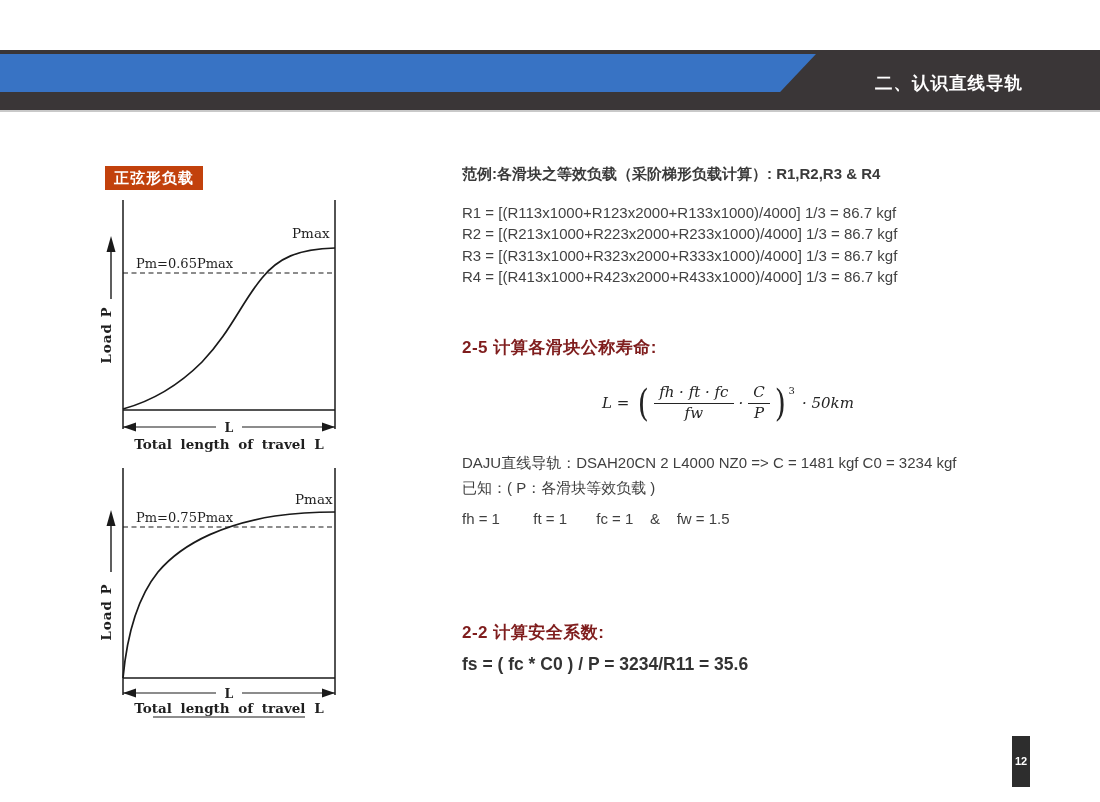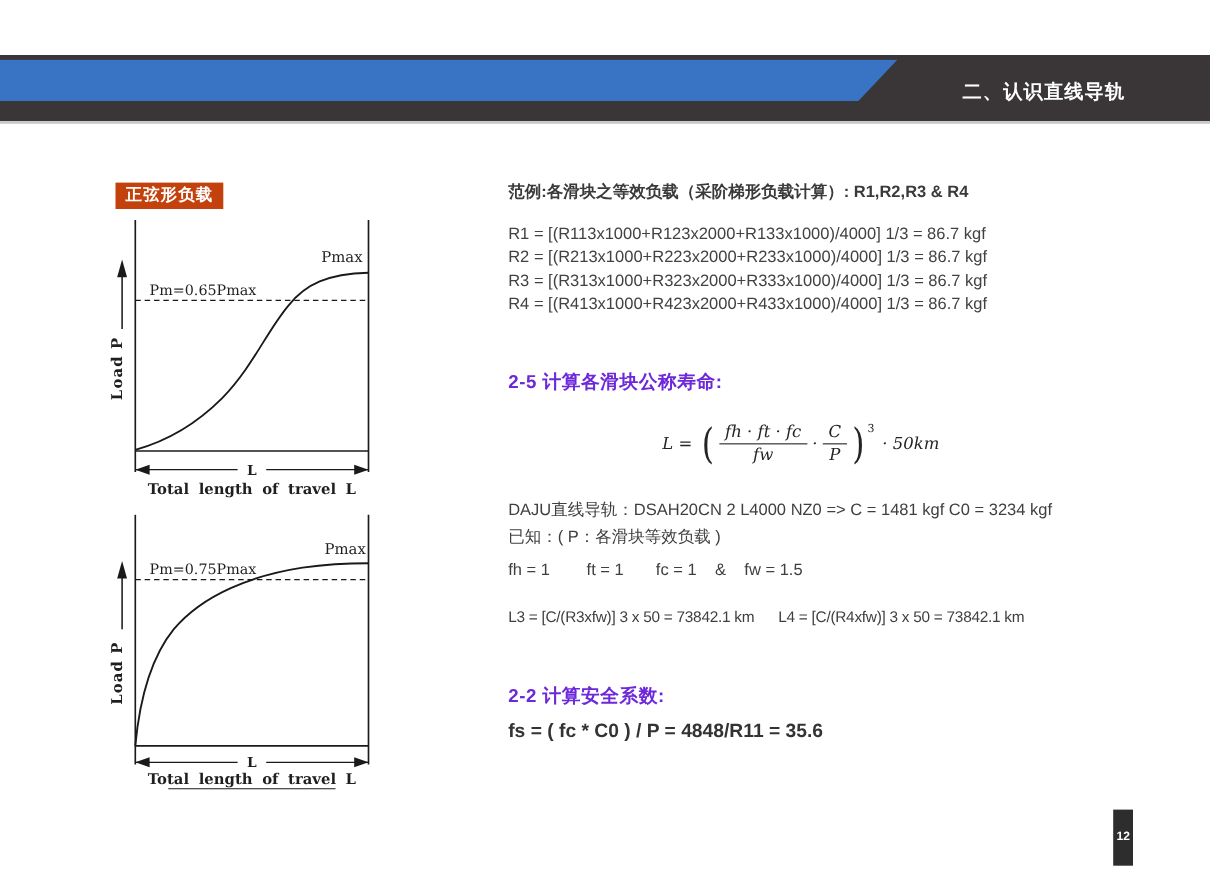--- a/index.html
+++ b/index.html
@@ -25,21 +25,21 @@
   .pmax-label{font-size:13.5px;}
   .dim-l{font-size:12.5px;font-weight:bold;}
   .caption{font-size:13.5px;font-weight:bold;word-spacing:4px;}
   .ylab{font-size:13.5px;font-weight:bold;letter-spacing:1px;}
   
   .rcol{position:absolute;left:462px;top:160px;width:585px;height:610px;}
   .rcol>div{position:absolute;left:0;}
   .ex-heading{top:5px;font-size:15px;font-weight:bold;color:#3a3a3a;}
   .loads{top:42px;font-size:15px;color:#424242;}
   .loads div{height:21.4px;line-height:21.4px;}
-  .h-blue{font-size:17px;font-weight:bold;color:#6d28d9;letter-spacing:.5px;}
+  .h-blue{font-size:17px;font-weight:bold;color:#7f1d1d;letter-spacing:.5px;}
   .h25{top:176px;} .h26{top:461px;}
   .formula{top:224px;left:140px !important;display:flex;align-items:center;
            font-family:"DejaVu Serif","Liberation Serif",serif;font-style:italic;
            font-size:15px;color:#242424;}
   .formula .lhs{margin-right:7px;}
   .paren{font-style:normal;font-size:38px;font-weight:300;line-height:1;transform:scaleX(.75);}
   .frac{display:inline-flex;flex-direction:column;align-items:center;margin:0 3px;line-height:1.15;}
   .frac .num{padding:0 5px 1px;border-bottom:1.2px solid #242424;}
   .frac .den{padding-top:1px;}
   .fdot{margin:0 2px;}
@@ -131,20 +131,19 @@
         <span class="den">P</span>
       </span>
       <span class="paren">)</span>
       <span class="exp">3</span>
       <span class="tail">· 50km</span>
     </div>
 
     <div class="daju">DAJU直线导轨：DSAH20CN 2 L4000 NZ0 =&gt; C = 1481 kgf  C0 = 3234 kgf</div>
     <div class="known">已知：( P：各滑块等效负载 )</div>
     <div class="factors">fh = 1        ft = 1       fc = 1    &amp;    fw = 1.5</div>
-    <div class="life life2">L3 = [C/(R3xfw)] 3 x 50 = 73842.1 km      L4 = [C/(R4xfw)] 3 x 50 = 73842.1 km</div>
 
     <div class="h-blue h26">2-2  计算安全系数:</div>
-    <div class="fsline">fs = ( fc * C0 ) / P = 4848/R11 = 35.6</div>
+    <div class="fsline">fs = ( fc * C0 ) / P = 3234/R11 = 35.6</div>
   </div>
 
   <div class="page-badge">12</div>
 </div>
 
 </body></html>

